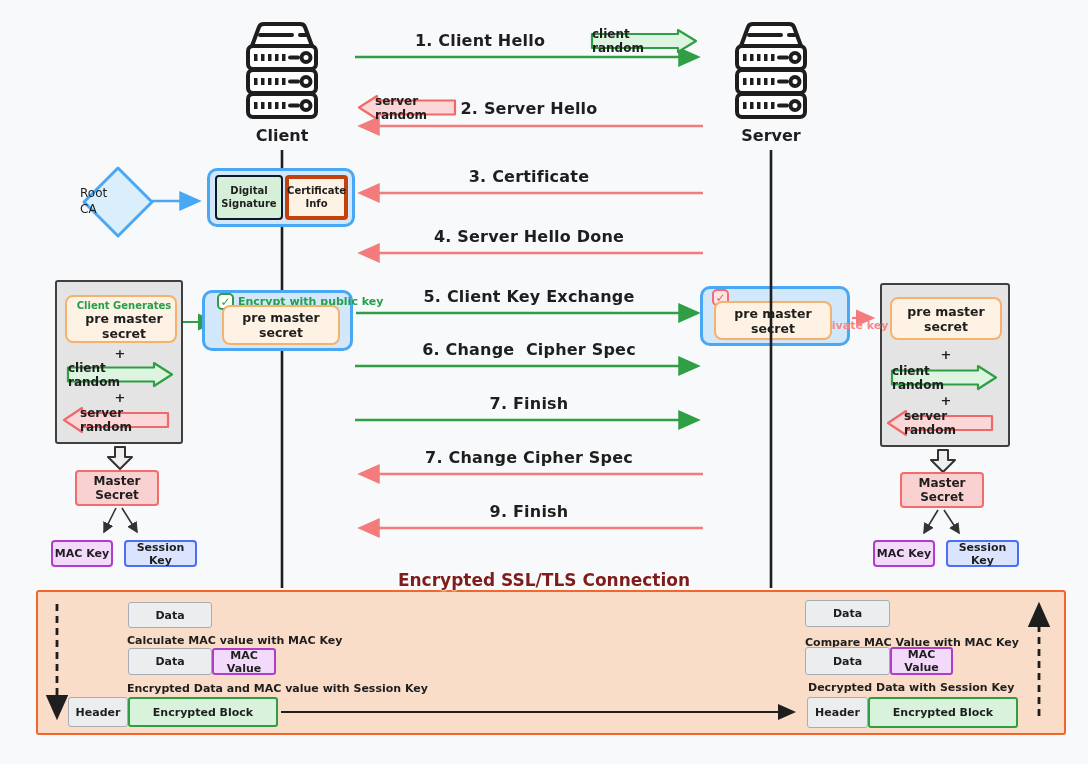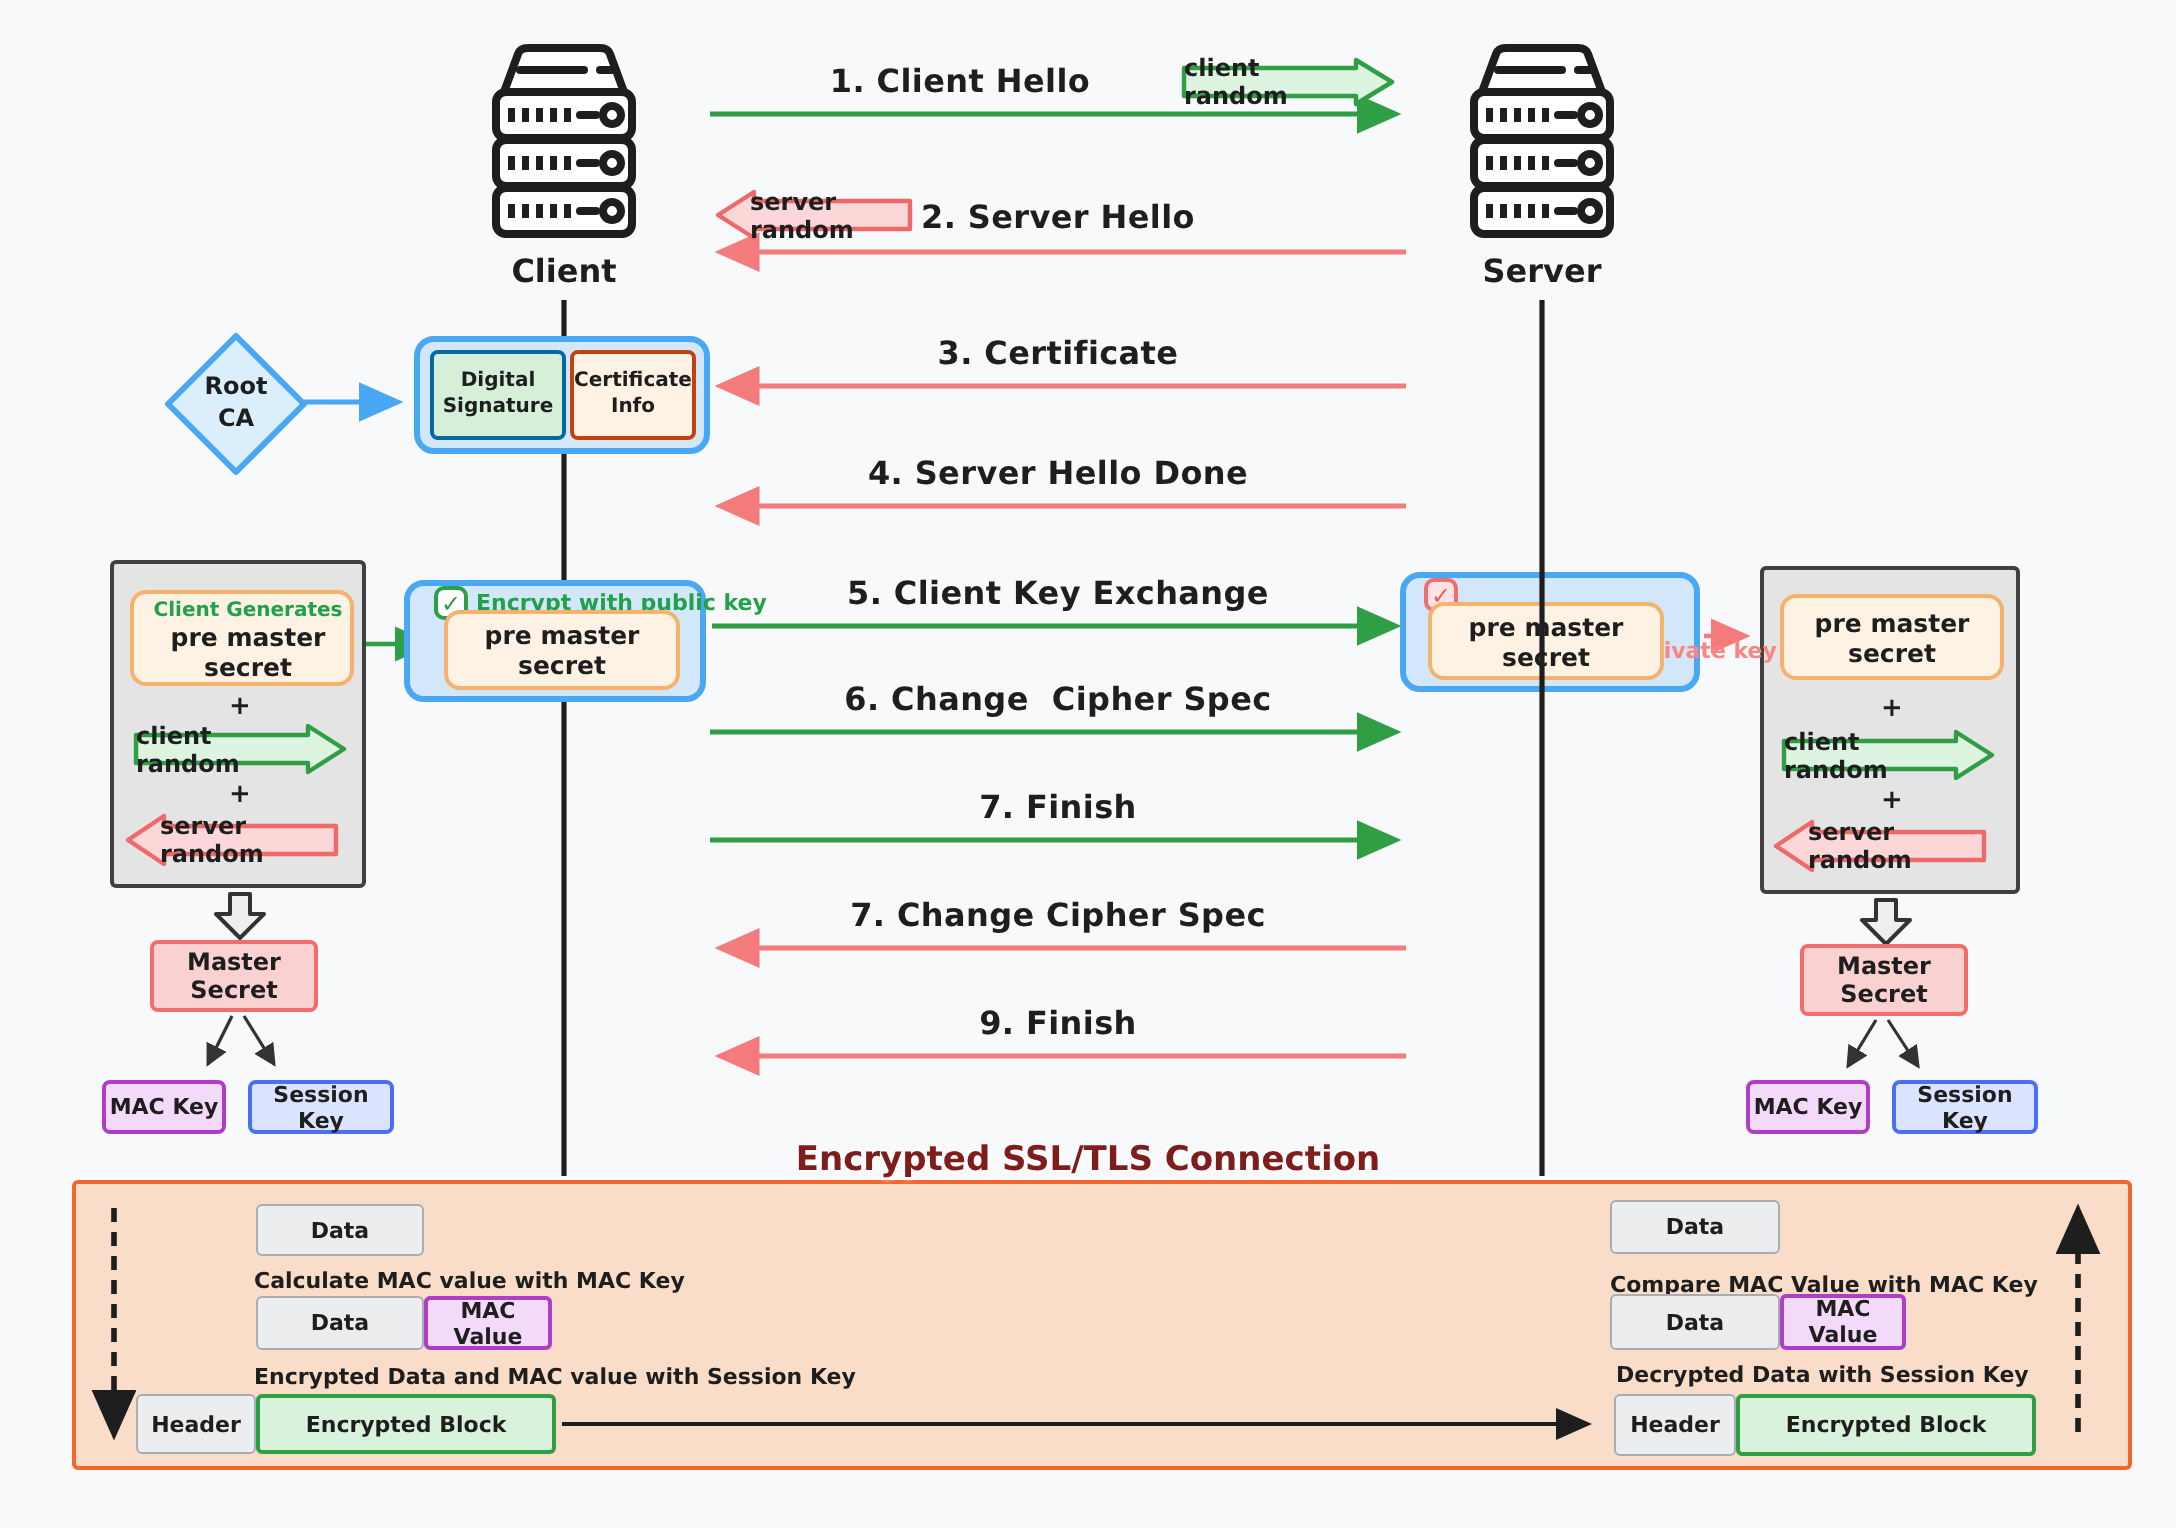--- a/index.html
+++ b/index.html
@@ -15,22 +15,22 @@
   .badge span{position:absolute;top:0;bottom:0;display:flex;align-items:center;justify-content:center;
               font-size:12px;font-weight:700;color:#1e1e1e;}
   .badge.r span{left:2px;right:18px;}
   .badge.l span{left:18px;right:2px;}
   
   .bx{position:absolute;box-sizing:border-box;display:flex;align-items:center;justify-content:center;
       font-weight:700;text-align:center;border-radius:4px;}
   .bx-graybig{background:#e4e4e4;border:2px solid #404040;border-radius:3px;}
   .bx-orange{background:#fdf2e3;border:2px solid #f5b26d;border-radius:8px;font-size:13px;}
   .bx-blue{background:#d2e8fa;border:3px solid #4aa7f3;border-radius:10px;}
-  .bx-green{background:#d5efd9;border:2px solid #0369a1;border-radius:6px;font-size:10px;line-height:1.25;}
-  .bx-cream{background:#fdf2e3;border:2px solid #c2410c;border-radius:6px;font-size:10px;line-height:1.25;}
+  .bx-green{background:#d5efd9;border:2px solid #0f172a;border-radius:6px;font-size:10px;line-height:1.25;}
+  .bx-cream{background:#fdf2e3;border:4px solid #c2410c;border-radius:6px;font-size:10px;line-height:1.25;}
   .bx-pink{background:#fad1d1;border:2px solid #f36c6c;font-size:12px;}
   .bx-purple{background:#f3d9fa;border:2px solid #ae3ec9;font-size:11px;}
   .bx-indigo{background:#dbe4ff;border:2px solid #4c6ef5;font-size:11px;}
   .bx-slot{background:#ebedef;border:1.5px solid #a6adb4;border-radius:3px;font-size:11px;}
   .bx-encblock{background:#d9f2dc;border:2px solid #2f9e44;border-radius:3px;font-size:11px;}
   .bx-macval{background:#f3d9fa;border:2px solid #ae3ec9;border-radius:3px;font-size:11px;}
   .plus{position:absolute;font-size:13px;font-weight:700;text-align:center;width:20px;}
   .mini-title{position:absolute;font-size:11px;font-weight:700;}
   .checkbox{position:absolute;width:17px;height:17px;border-radius:5px;box-sizing:border-box;
             display:flex;align-items:center;justify-content:center;font-size:12px;font-weight:700;}
@@ -205,21 +205,21 @@
   <div class="badge l" style="left:357px;top:94px;width:100px;height:27px;z-index:2">
     <svg width="100" height="27" viewBox="0 0 100 27">
         <polygon points="98,6.5 20,6.5 20,2 2,13.5 20,25 20,20.5 98,20.5" fill="#fbd7d7" stroke="#ee6a6a" stroke-width="2.2" stroke-linejoin="round"></polygon>
       </svg>
     <span>server random</span>
   </div>
 
   <svg class="abs" style="left:80px;top:164px;z-index:2" width="76" height="76" viewBox="0 0 76 76">
     <path d="M38 4 L72 38 L38 72 L4 38 Z" fill="#daeefc" stroke="#4aa7f3" stroke-width="3" stroke-linejoin="round"></path>
   </svg>
-  <div class="abs" style="left:80px;top:186px;width:76px;text-align:center;font-size:12px;font-weight:700;line-height:1.3;z-index:2;white-space:pre-line">Root
+  <div class="abs" style="left:80px;top:186px;width:76px;font-size:12px;font-weight:400;line-height:1.3;z-index:2;white-space:pre-line">Root
 CA</div>
 
   <div class="bx bx-blue" style="left:207px;top:168px;width:148px;height:59px;z-index:2"></div>
   <div class="bx bx-green" style="left:215px;top:175px;width:68px;height:45px;z-index:2;border-radius:4px">Digital Signature</div>
   <div class="bx bx-cream" style="left:285px;top:175px;width:63px;height:45px;z-index:2;border-radius:4px">Certificate Info</div>
 
   <div class="bx bx-graybig" style="left:55px;top:280px;width:128px;height:164px;z-index:2"></div>
   <div class="bx bx-orange" style="left:65px;top:295px;width:112px;height:48px;z-index:3;flex-direction:column;align-items:center;padding:2px 0 0 6px">
     <span class="green-note" style="font-size:10px">Client Generates</span>
     <span style="font-size:12.5px;align-self:center">pre master secret</span>

